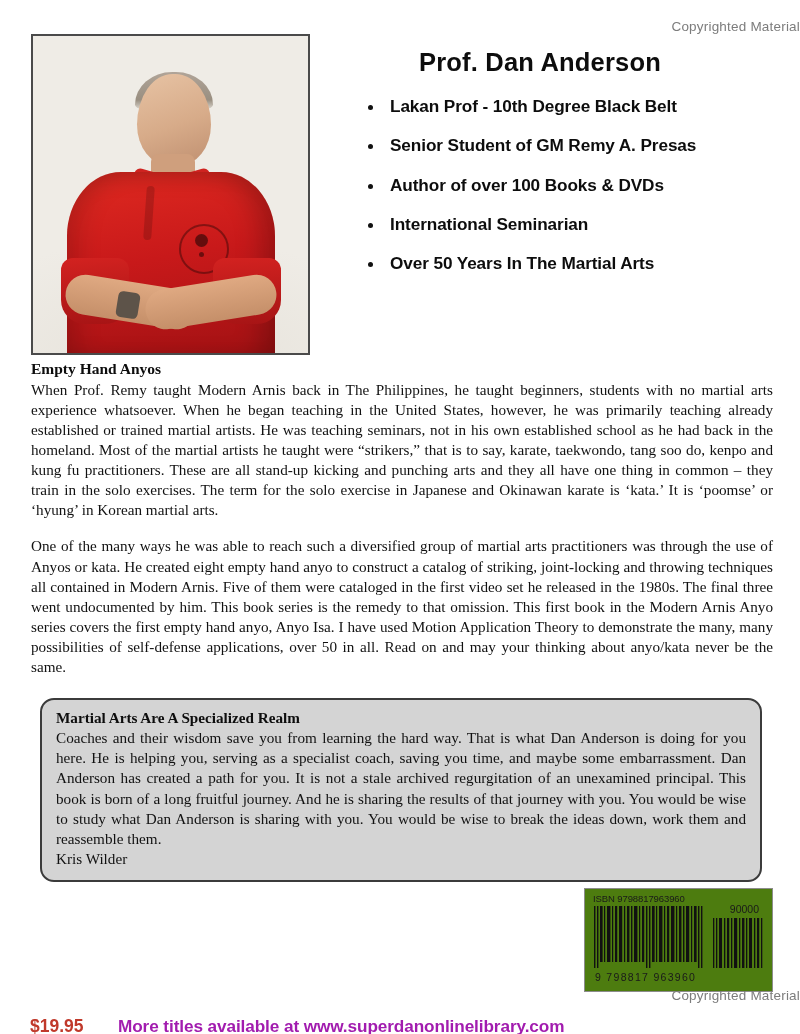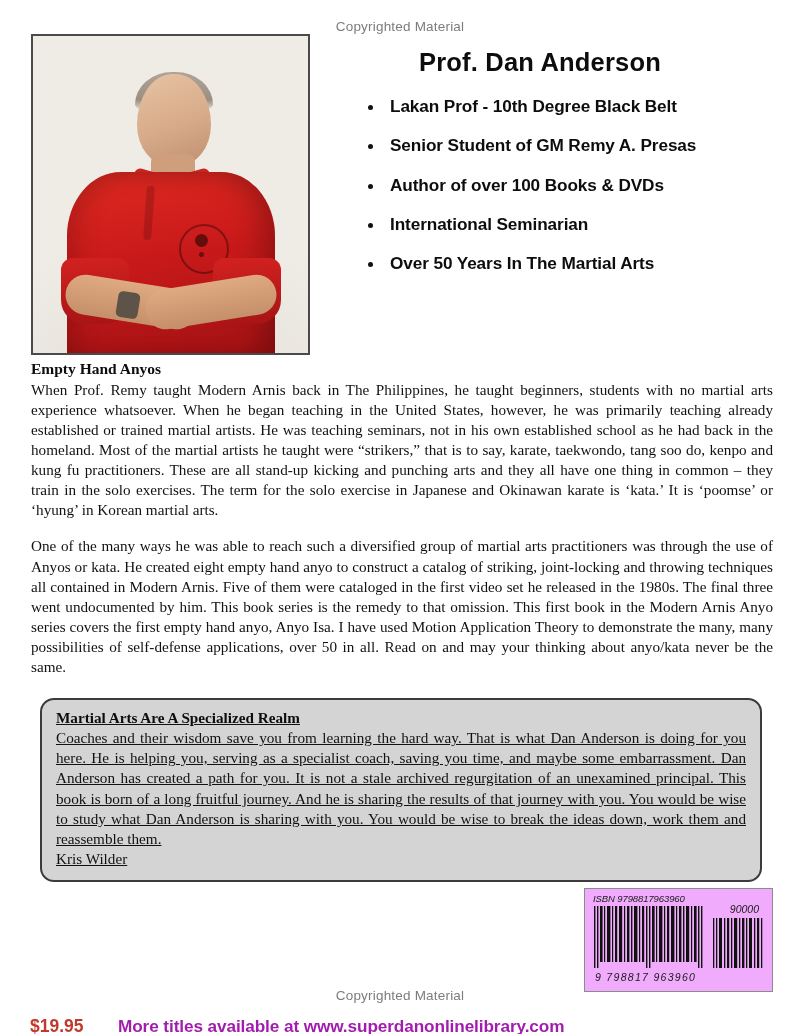--- a/index.html
+++ b/index.html
@@ -14,21 +14,21 @@
     font-family: "Liberation Serif", "DejaVu Serif", serif;
     color: #111;
     overflow: hidden;
   }
 
   
   .copyright-strip {
     position: absolute;
     left: 0;
     width: 800px;
-    text-align: center;
+    text-align: right;
     font-family: "Liberation Sans", "DejaVu Sans", sans-serif;
     font-size: 13.5px;
     color: #7c7c7c;
     letter-spacing: 0.2px;
   }
   .copyright-top { top: 19px; }
   .copyright-bottom { top: 988px; }
 
   
   .top-section {
@@ -246,21 +246,20 @@
   .testimonial {
     position: absolute;
     left: 40px;
     top: 698px;
     width: 722px;
     box-sizing: border-box;
     background: #d4d4d4;
     border: 2px solid #3b3b3b;
     border-radius: 14px;
     padding: 9px 14px 10px 14px;
-    text-decoration: underline;
   }
   .testimonial-title {
     font-weight: bold;
     font-size: 15.2px;
     margin: 0 0 1px 0;
     color: #0d0d0d;
   }
   .testimonial-body {
     margin: 0;
     font-size: 15.2px;
@@ -304,25 +303,24 @@
     letter-spacing: -0.1px;
   }
 
   
   .barcode-box {
     position: absolute;
     left: 584px;
     top: 888px;
     width: 189px;
     height: 104px;
-    background: #f0abfc;
+    background: #4d7c0f;
     border: 1px solid #8c8c8c;
     box-sizing: border-box;
     padding: 4px 7px 0 7px;
-    font-style: italic;
   }
   .isbn-label {
     font-family: "Liberation Sans", "DejaVu Sans", sans-serif;
     font-size: 9.5px;
     color: #1a1a1a;
     margin: 0 0 2px 1px;
     letter-spacing: -0.1px;
   }
   .barcode-row {
     position: relative;

